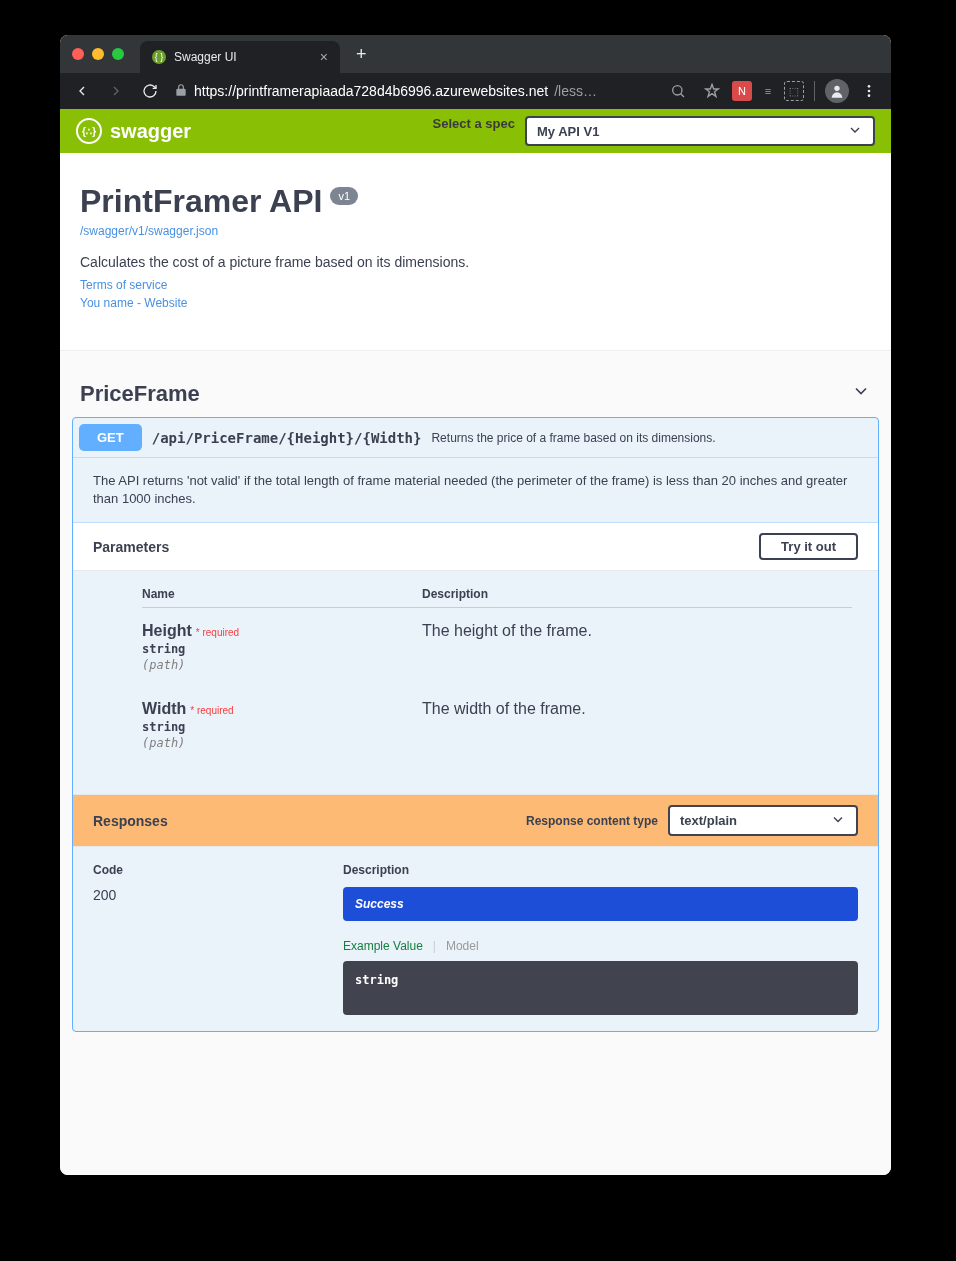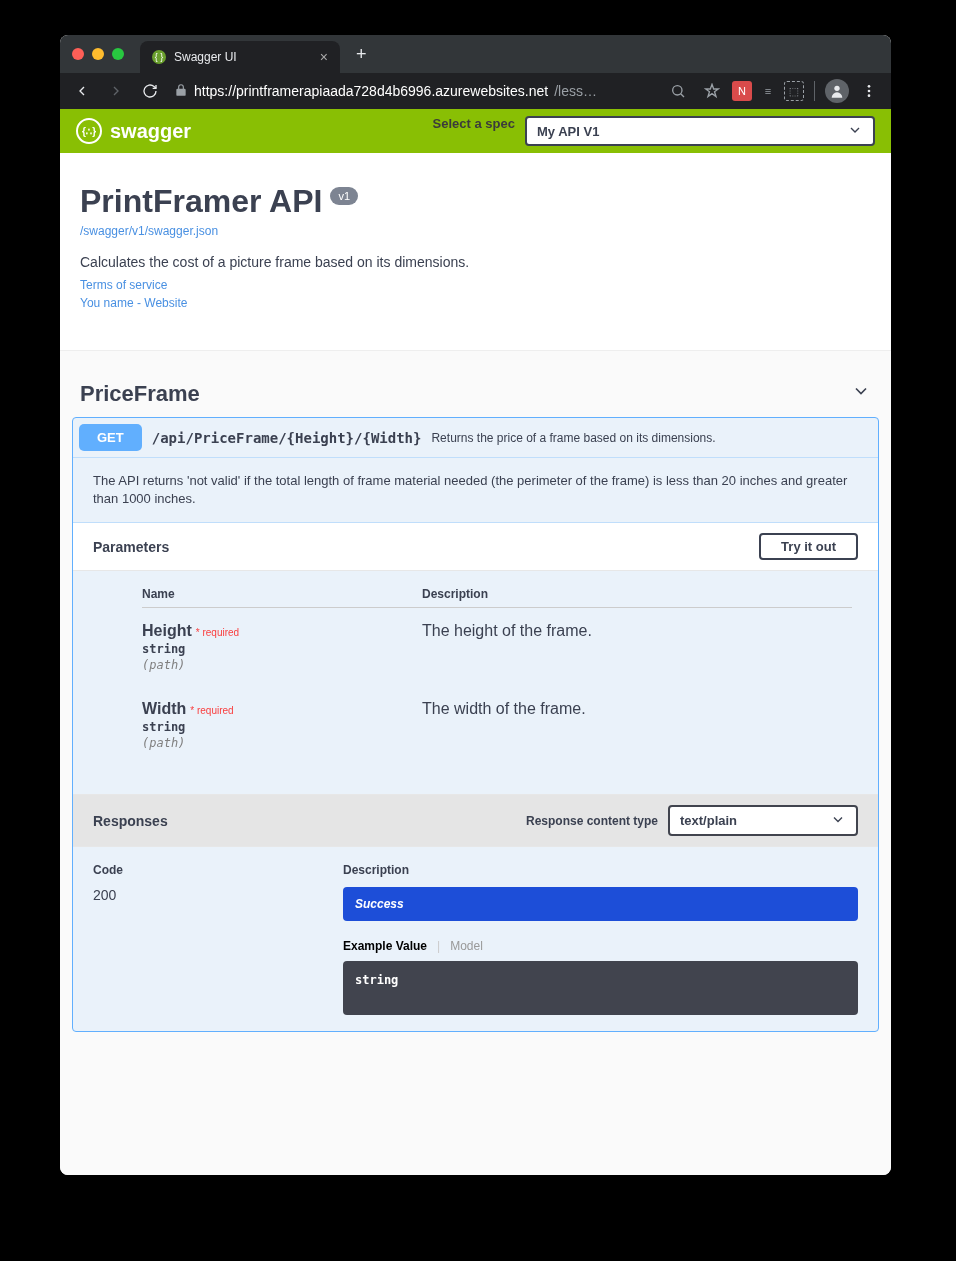--- a/index.html
+++ b/index.html
@@ -123,36 +123,36 @@
   .pt-head { display:flex; border-bottom:1px solid #ccc; padding-bottom:6px; font-size:12px; font-weight:bold; color:#3b4151;}
   .col-name { width:280px;}
   .col-desc { flex:1;}
   .pt-row { display:flex; padding:14px 0; align-items:flex-start;}
   .pname { font-size:16px; font-weight:700; color:#3b4151;}
   .req { color:#f93e3e; font-size:10px; padding-left:4px;}
   .req::before { content:"* "; color:#f93e3e;}
   .ptype { font-family: ui-monospace,Menlo,monospace; font-size:12px; color:#3b4151; font-weight:bold; margin-top:2px;}
   .ploc { font-family: ui-monospace,Menlo,monospace; font-size:12px; color:#808080; font-style:italic; margin-top:2px;}
   .pdesc { font-size:16px; color:#3b4151;}
-  .resp-bar { background:#e5e5e5; display:flex; align-items:center; padding:10px 20px; border-top:1px solid #e7e7e7; border-bottom:1px solid #e7e7e7;}
+  .resp-bar { background:#fdba74; display:flex; align-items:center; padding:10px 20px; border-top:1px solid #e7e7e7; border-bottom:1px solid #e7e7e7;}
   .resp-bar h4 { font-size:14px; color:#3b4151;}
   .resp-right { margin-left:auto; display:flex; align-items:center; gap:10px;}
   .resp-right label { font-size:12px; font-weight:bold; color:#3b4151;}
   .ct-select { border:2px solid #41444e; border-radius:4px; padding:6px 30px 6px 10px; font-weight:bold; font-size:13px; color:#3b4151; background:#fff; cursor:pointer; position:relative; min-width:190px;}
   .ct-select .chev { position:absolute; right:10px; top:50%; transform:translateY(-50%);}
   .resp-table { padding:16px 20px;}
   .rt-head { display:flex; font-size:12px; font-weight:bold; color:#3b4151; padding-bottom:10px;}
   .rt-code { width:250px;}
   .rt-desc { flex:1;}
   .rt-row { display:flex;}
   .code-val { font-size:14px; color:#3b4151;}
   .resp-desc-block { flex:1;}
   .resp-msg { background:#1d4ed8; color:#fff; font-family: Liberation Sans, sans-serif; font-size:12px; font-style:italic; font-weight:bold; padding:10px 12px; border-radius:4px;}
   .example-tabs { display:flex; gap:10px; margin:18px 0 8px; font-size:12px;}
-  .example-tabs .etab { font-weight:bold; color:#000000; cursor:pointer;}
+  .example-tabs .etab { font-weight:normal; color:#15803d; cursor:pointer;}
   .example-tabs .sep { color:#ccc;}
   .example-tabs .etab.inactive { color:#999; font-weight:normal;}
   .example-box { background:#41444e; color:#fff; font-family: ui-monospace,Menlo,monospace; font-size:12px; font-weight:bold; padding:12px; border-radius:4px; min-height:54px;}
   .chev-svg { width:16px; height:16px;}
 </style>
 </head>
 <body>
 
 <div class="window">
 

